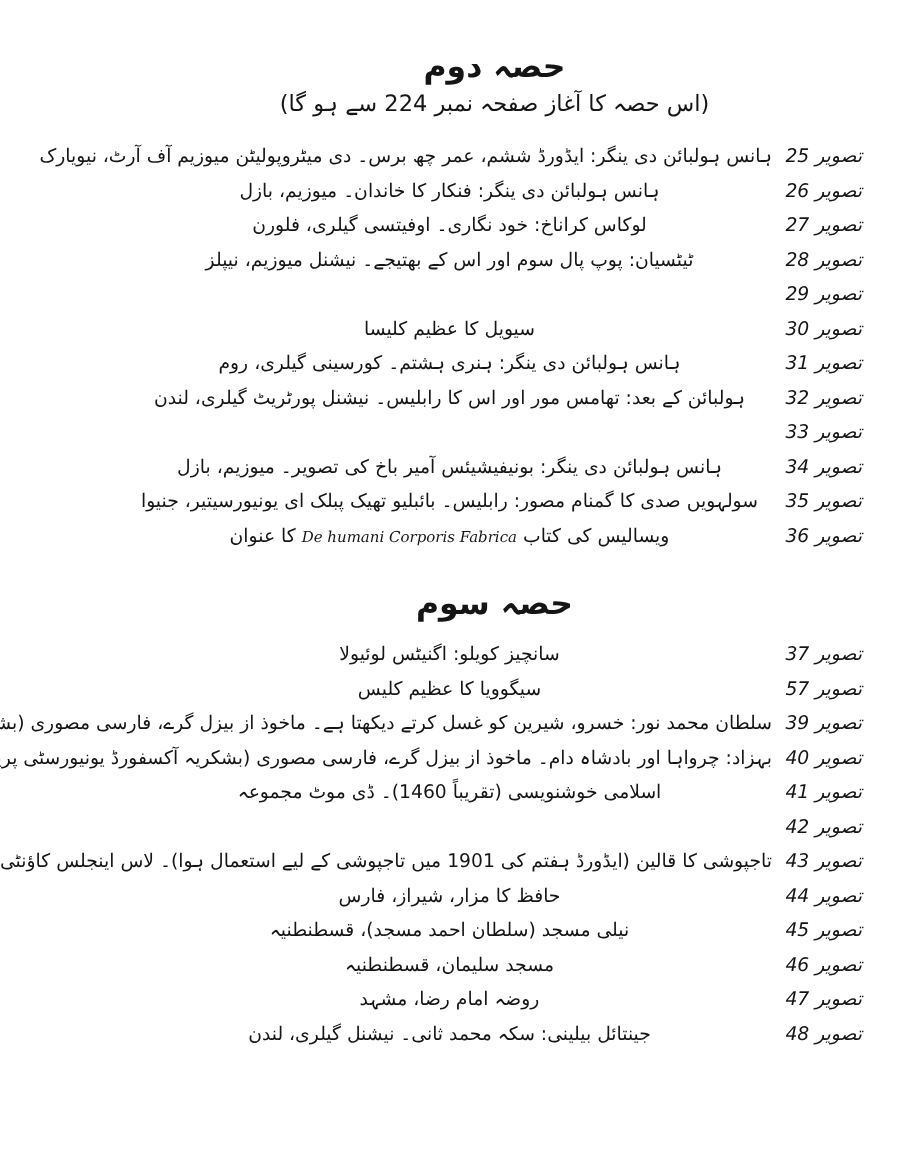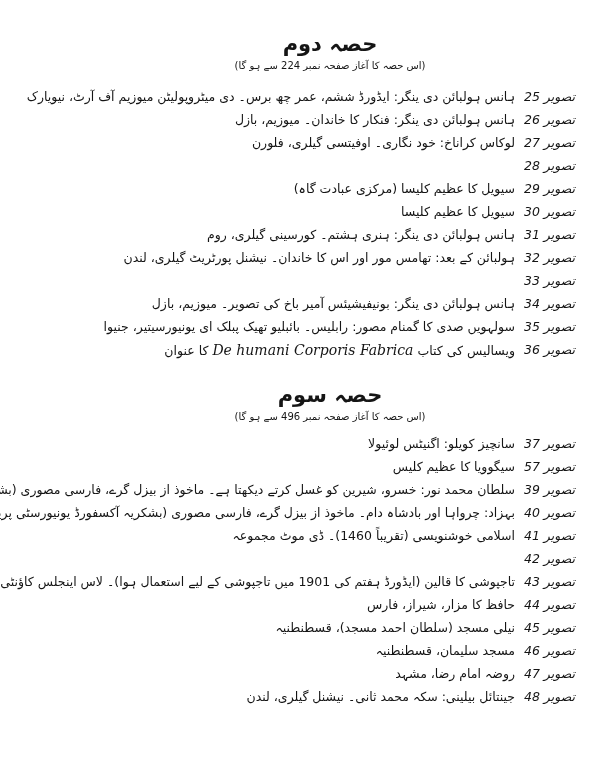--- a/index.html
+++ b/index.html
@@ -24,21 +24,21 @@
   .section-title {
     margin: 8px 0 0 0;
     text-align: center;
     font-size: 21px;
     font-weight: bold;
     letter-spacing: 0.5px;
   }
   .section-subtitle {
     margin: 4px 0 0 0;
     text-align: center;
-    font-size: 10px;
+    font-size: 15px;
   }
   .figure-list {
     margin-top: 14px;
   }
   .figure-list.second {
     margin-top: 10px;
   }
   .sec2-gap {
     margin-top: 22px;
   }
@@ -50,25 +50,26 @@
     white-space: nowrap;
   }
   .figure-label {
     flex: 0 0 auto;
     width: 60px;
     font-style: italic;
   }
   .figure-description {
     flex: 1 1 auto;
     overflow: visible;
+    text-align: center;
   }
   .latin-title {
     font-family: "DejaVu Serif", serif;
     font-style: italic;
-    font-size: 14px;
+    font-size: 10px;
     direction: ltr;
     unicode-bidi: embed;
   }
 </style>
 </head>
 <body>
 
 <div class="page">
 
   <section>
@@ -82,36 +83,36 @@
         <div class="figure-row">
           <span class="figure-label">تصویر 26</span>
           <span class="figure-description">ہانس ہولبائن دی ینگر: فنکار کا خاندان۔ میوزیم، بازل</span>
         </div>
         <div class="figure-row">
           <span class="figure-label">تصویر 27</span>
           <span class="figure-description">لوکاس کراناخ: خود نگاری۔ اوفیتسی گیلری، فلورن</span>
         </div>
         <div class="figure-row">
           <span class="figure-label">تصویر 28</span>
+          <span class="figure-description">ٹیٹسیان: پوپ پال سوم اور اس کے بھتیجے۔ نیشنل میوزیم، نیپلز</span>
         </div>
         <div class="figure-row">
           <span class="figure-label">تصویر 29</span>
-          <span class="figure-description">سیویل کا عظیم کلیسا (مرکزی عبادت گاہ)</span>
         </div>
         <div class="figure-row">
           <span class="figure-label">تصویر 30</span>
           <span class="figure-description">سیویل کا عظیم کلیسا</span>
         </div>
         <div class="figure-row">
           <span class="figure-label">تصویر 31</span>
           <span class="figure-description">ہانس ہولبائن دی ینگر: ہنری ہشتم۔ کورسینی گیلری، روم</span>
         </div>
         <div class="figure-row">
           <span class="figure-label">تصویر 32</span>
-          <span class="figure-description">ہولبائن کے بعد: تھامس مور اور اس کا خاندان۔ نیشنل پورٹریٹ گیلری، لندن</span>
+          <span class="figure-description">ہولبائن کے بعد: تھامس مور اور اس کا رابلیس۔ نیشنل پورٹریٹ گیلری، لندن</span>
         </div>
         <div class="figure-row">
           <span class="figure-label">تصویر 33</span>
         </div>
         <div class="figure-row">
           <span class="figure-label">تصویر 34</span>
           <span class="figure-description">ہانس ہولبائن دی ینگر: بونیفیشیئس آمیر باخ کی تصویر۔ میوزیم، بازل</span>
         </div>
         <div class="figure-row">
           <span class="figure-label">تصویر 35</span>
@@ -119,21 +120,20 @@
         </div>
         <div class="figure-row">
           <span class="figure-label">تصویر 36</span>
           <span class="figure-description">ویسالیس کی کتاب <span class="latin-title">De humani Corporis Fabrica</span> کا عنوان</span>
         </div>
       </div>
   </section>
 
   <section class="sec2-gap">
     <h1 class="section-title">حصہ سوم</h1>
-    <p class="section-subtitle">(اس حصہ کا آغاز صفحہ نمبر 496 سے ہو گا)</p>
     <div class="figure-list second" id="list-1">
         <div class="figure-row">
           <span class="figure-label">تصویر 37</span>
           <span class="figure-description">سانچیز کویلو: اگنیٹس لوئیولا</span>
         </div>
         <div class="figure-row">
           <span class="figure-label">تصویر 57</span>
           <span class="figure-description">سیگوویا کا عظیم کلیس</span>
         </div>
         <div class="figure-row">

